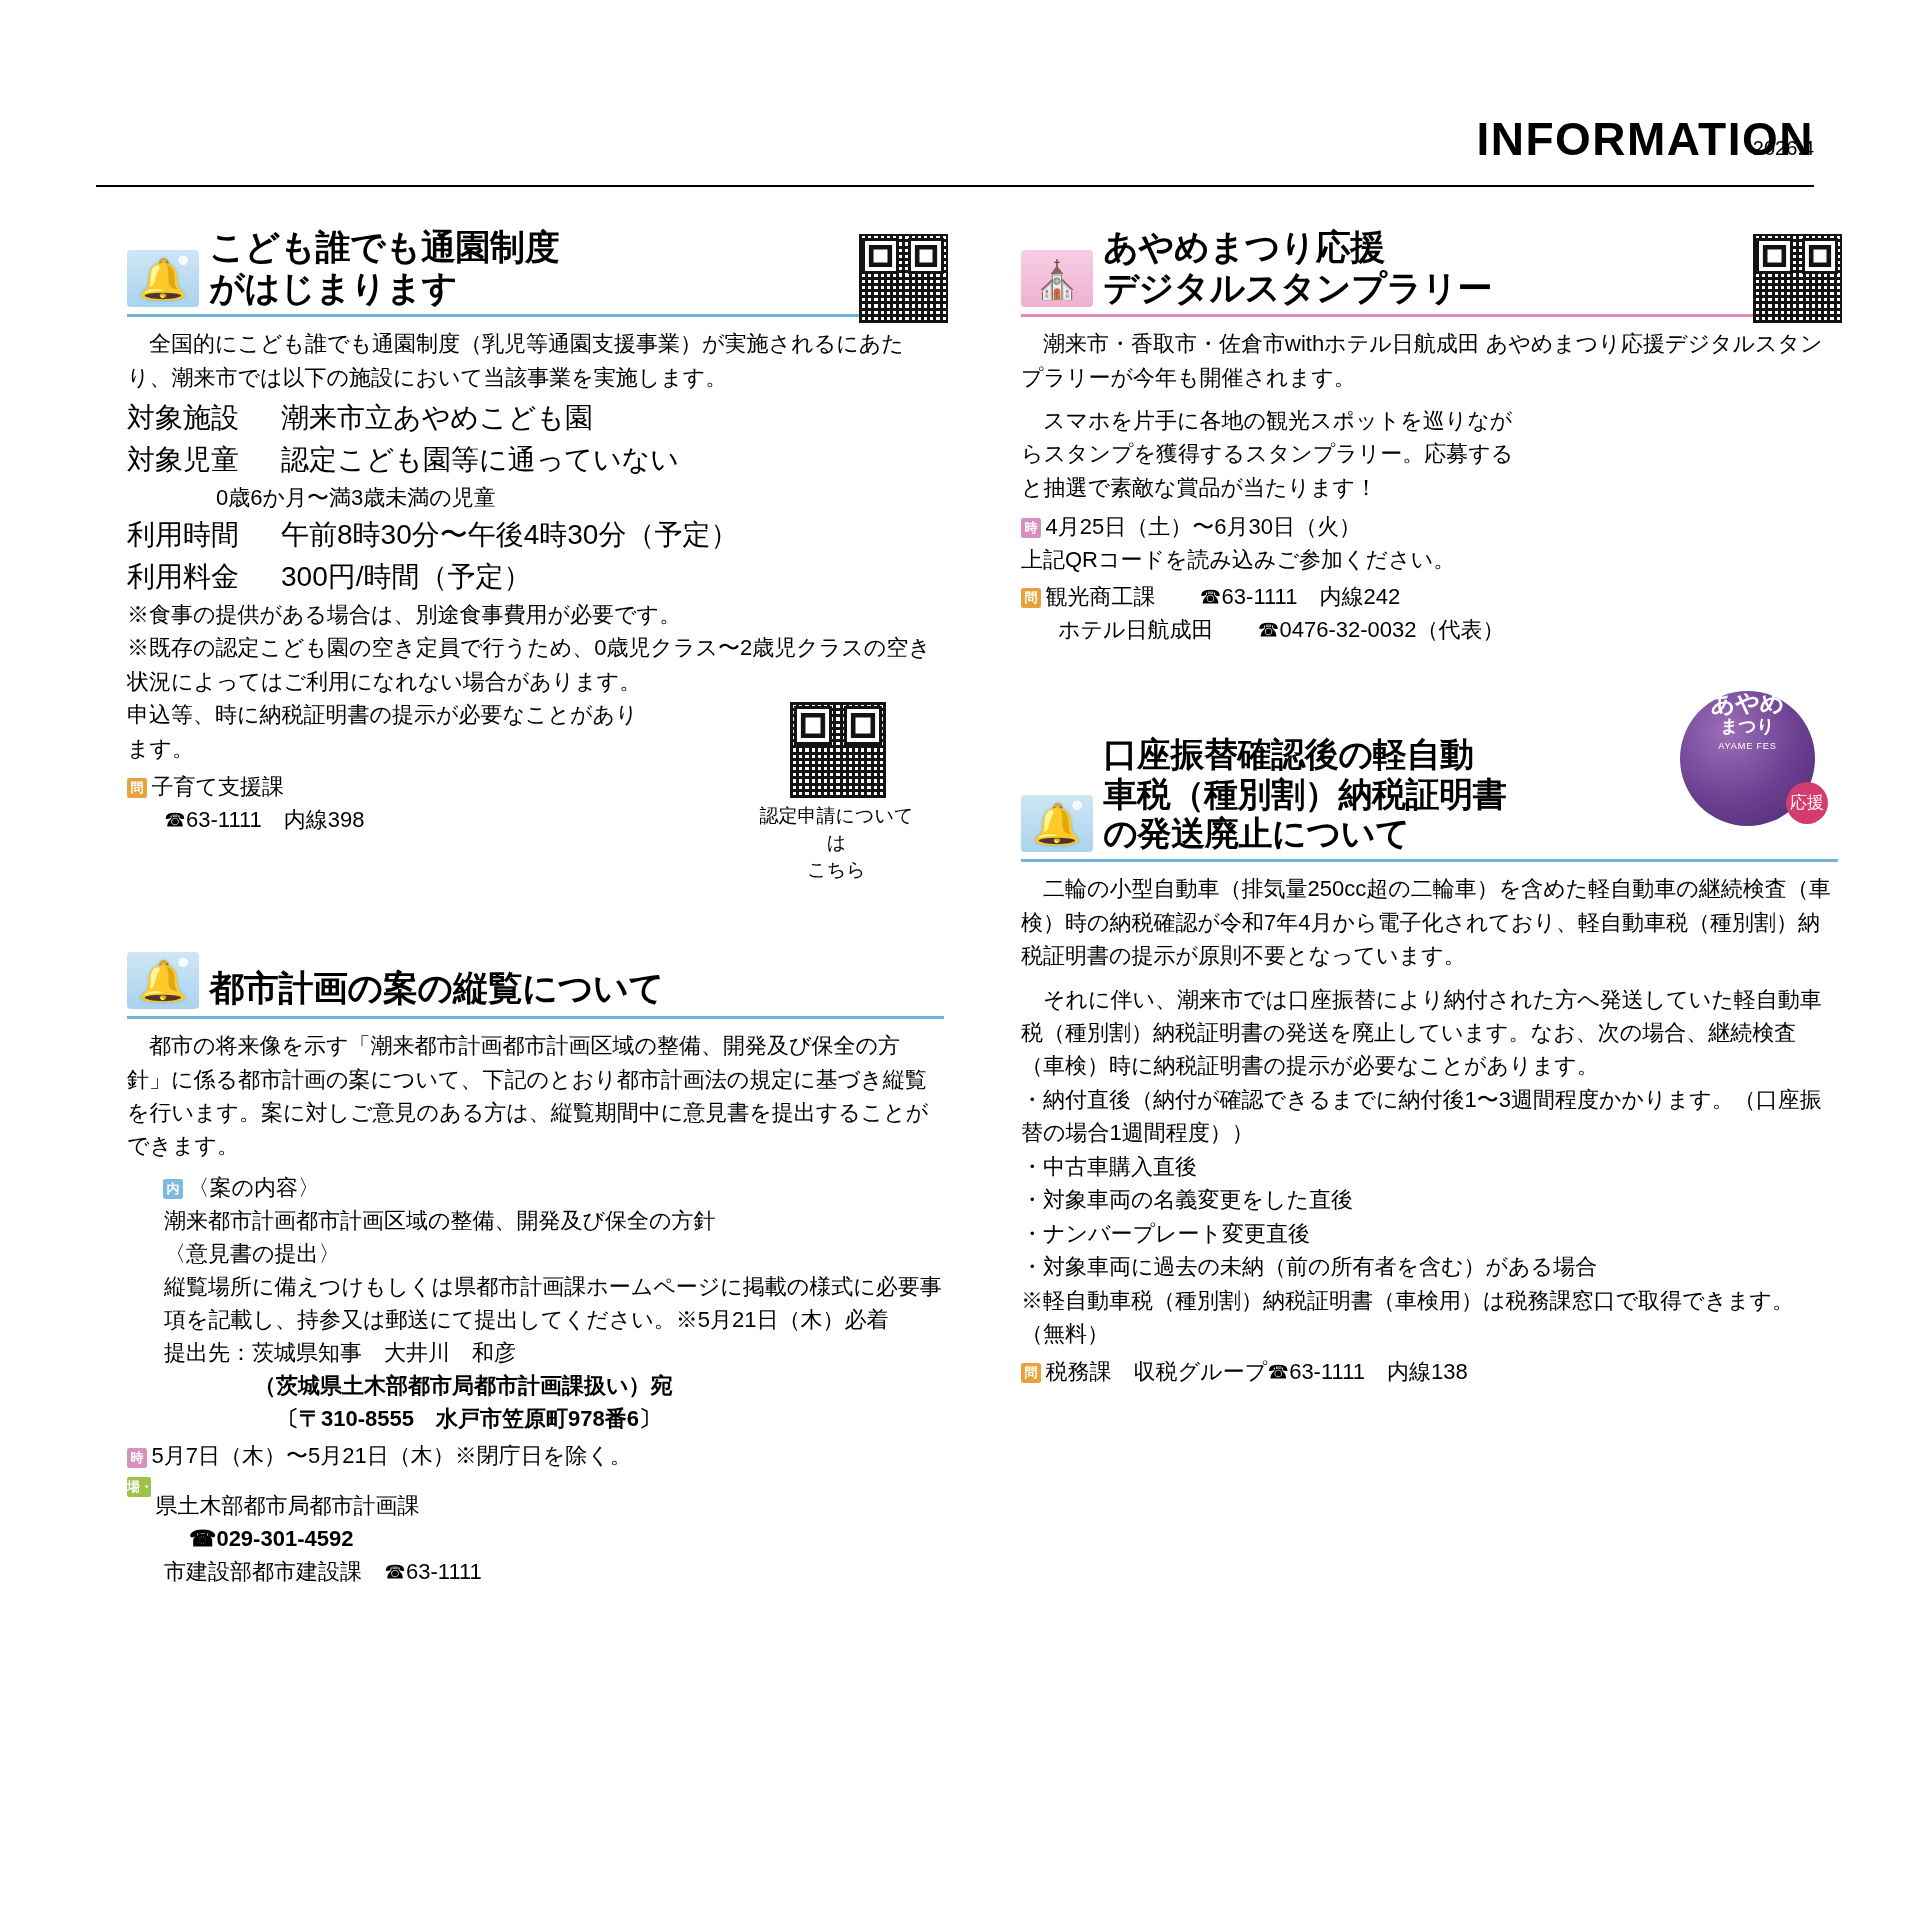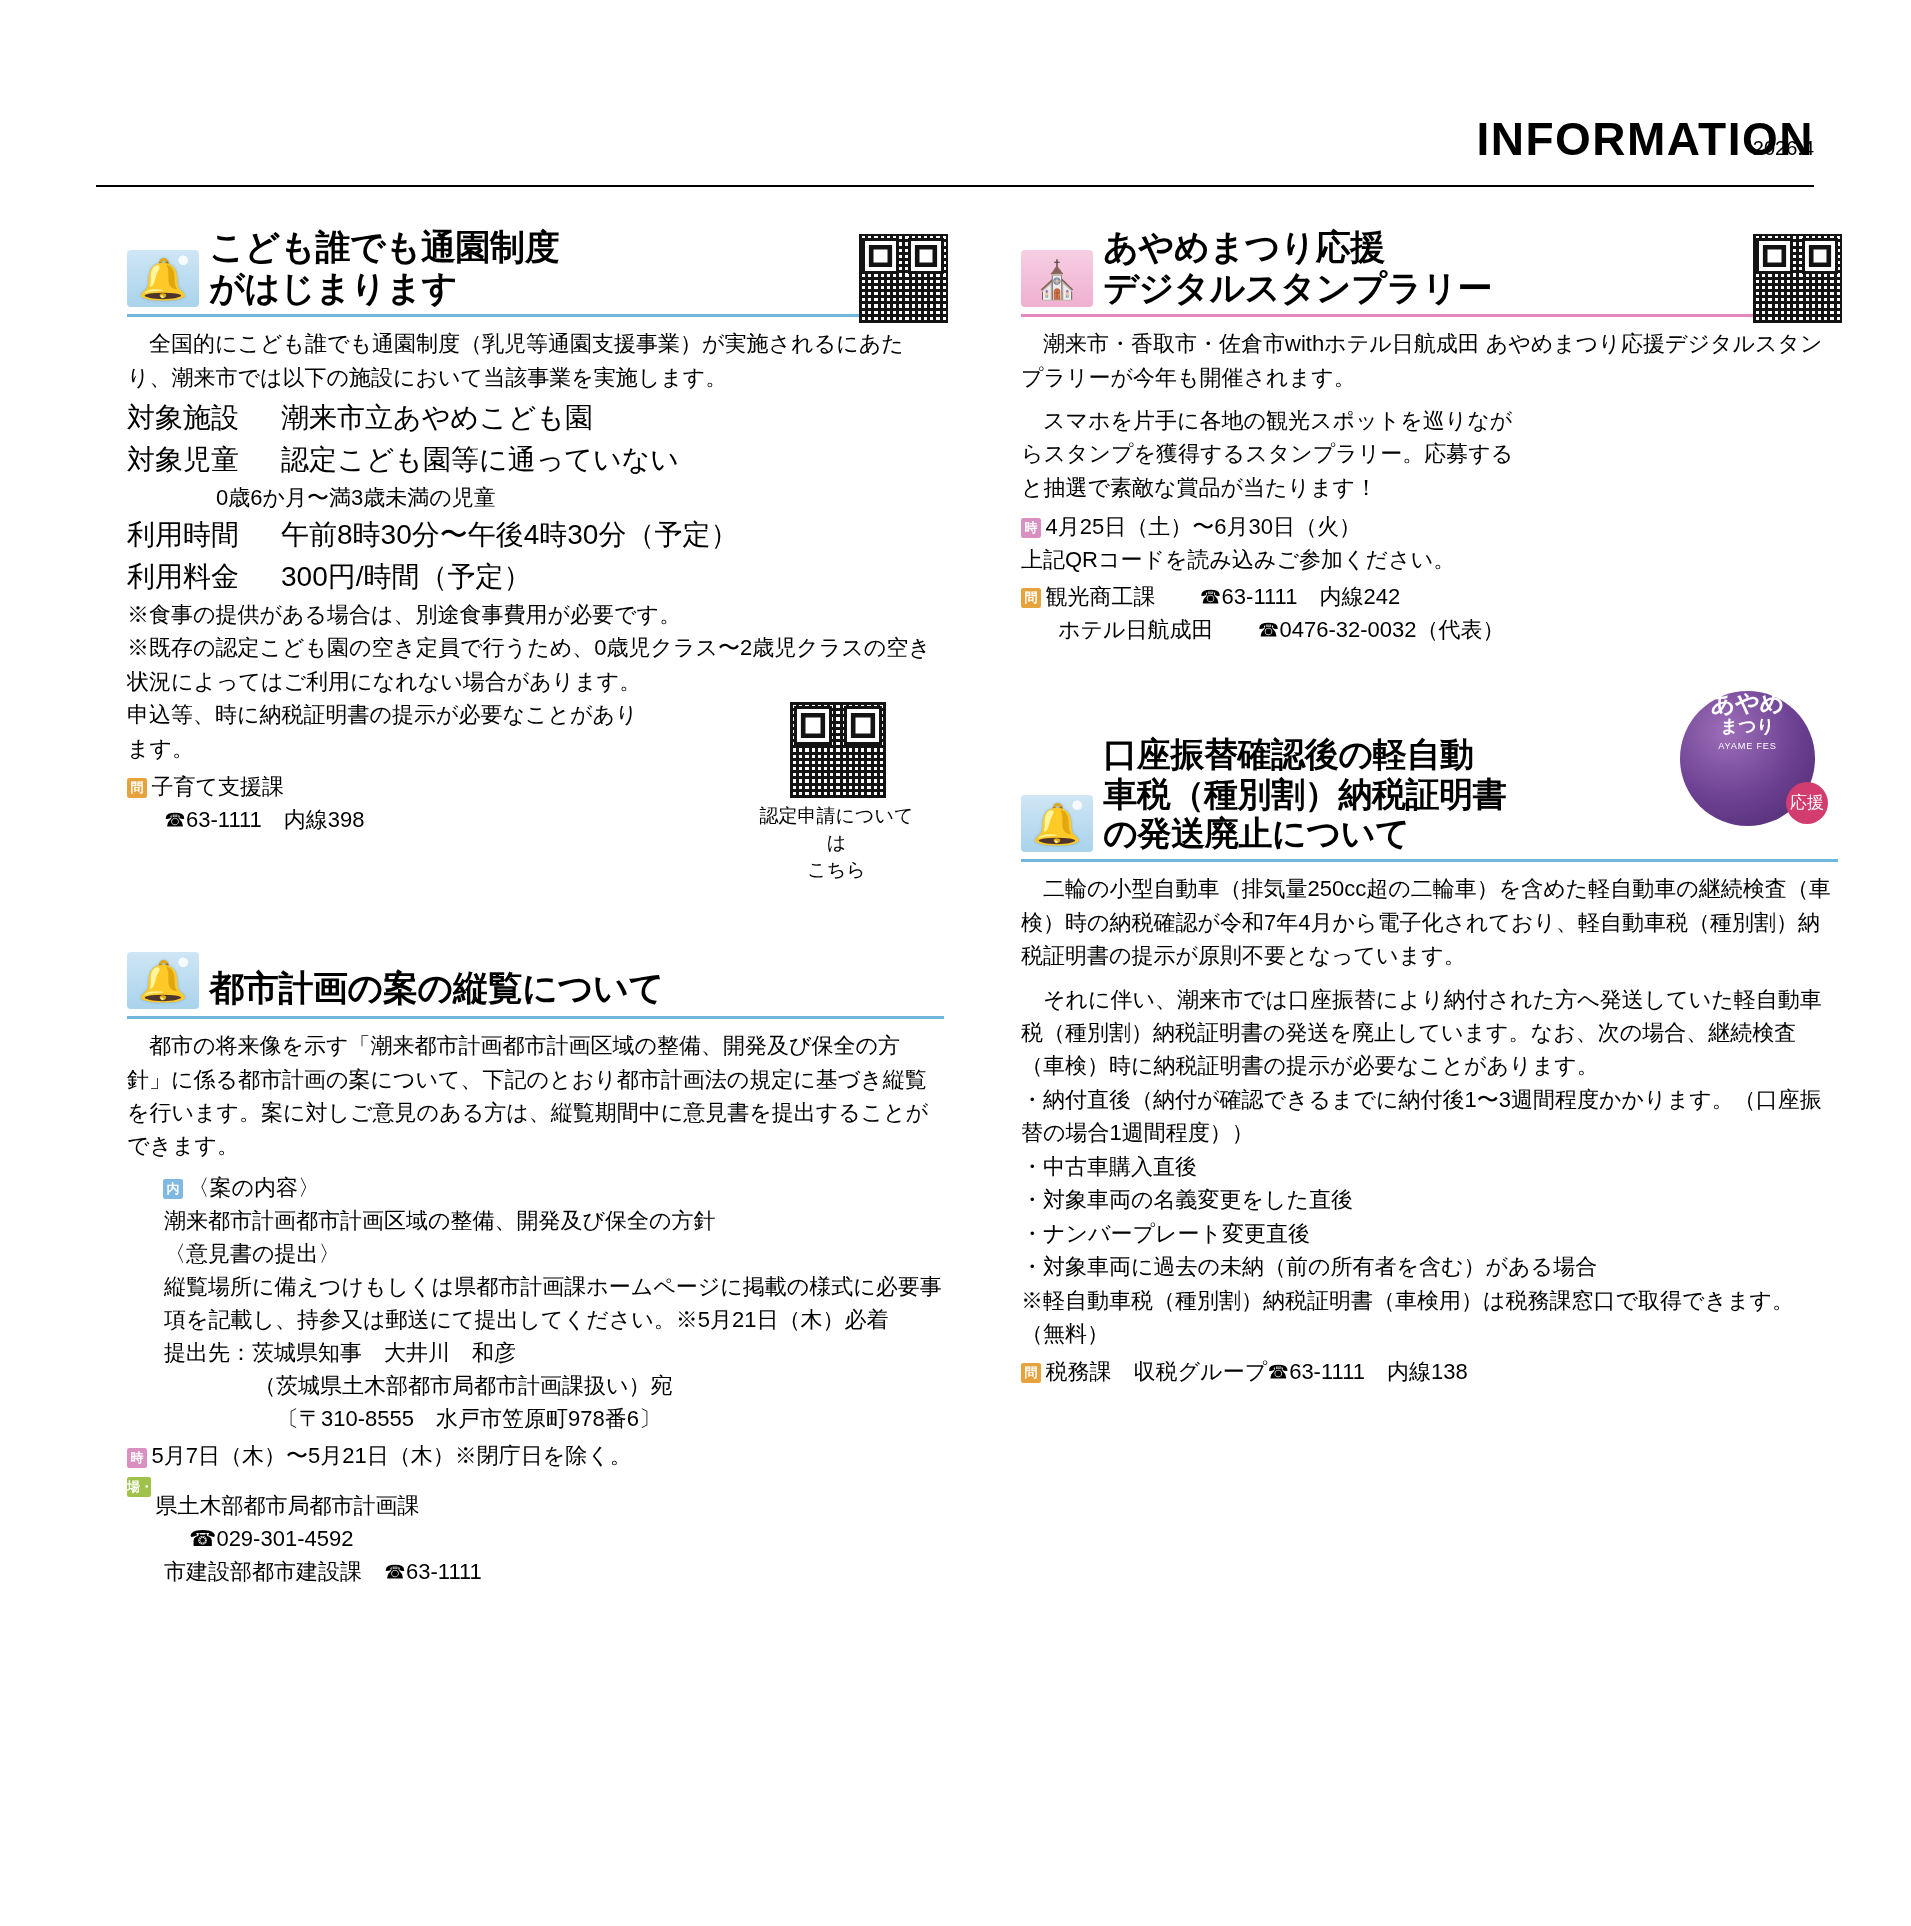--- a/index.html
+++ b/index.html
@@ -175,21 +175,21 @@
     letter-spacing: 0px;
   }
   .p-indent { text-indent: 22px; }
   .tight { margin-top: 0; }
 
   .row { display: flex; font-size: 28px; line-height: 1.5; justify-content: center; }
   .row .lbl { flex: 0 0 154px; }
   .row .val { flex: 1 1 auto; }
   .hang { padding-left: 89px; font-size: 22px; line-height: 1.5; }
   .hang2 { padding-left: 37px; font-size: 22px; line-height: 1.5; }
-  .hang3 { padding-left: 62px; font-size: 22px; line-height: 1.5; }
+  .hang3 { padding-left: 62px; font-size: 22px; line-height: 1.5; font-weight: bold; }
 
   
   .tag {
     display: inline-block;
     width: 20px; height: 20px;
     line-height: 20px;
     text-align: center;
     font-size: 13px;
     color: #fff;
     border-radius: 2.3px;

